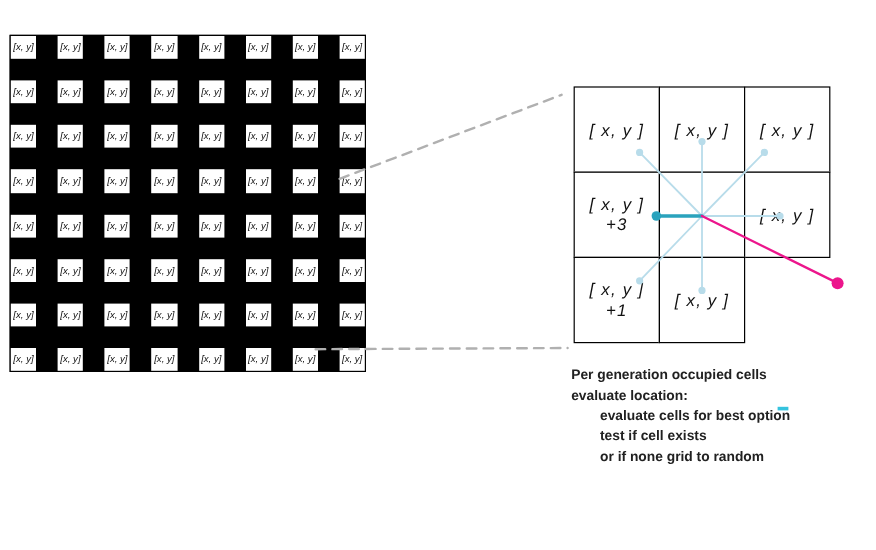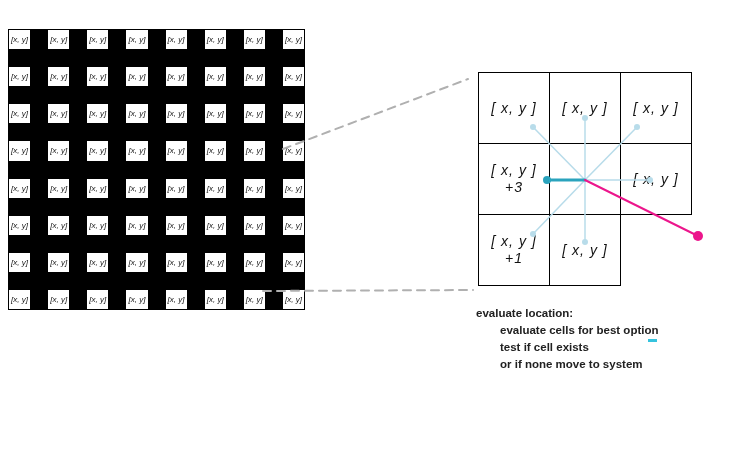--- a/index.html
+++ b/index.html
@@ -157,21 +157,22 @@
       <line x1="585" y1="180" x2="585" y2="242" stroke="#b8dcea" stroke-width="1.5" stroke-linecap="round"></line>
       <circle cx="585" cy="242" r="3" fill="#b8dcea"></circle>
       <line x1="585" y1="180" x2="547" y2="180" stroke="#2aa3bd" stroke-width="3" stroke-linecap="round"></line>
       <circle cx="547" cy="180" r="4" fill="#2aa3bd"></circle>
       <line x1="585" y1="180" x2="698" y2="236" stroke="#ec168c" stroke-width="2" stroke-linecap="round"></line>
       <circle cx="698" cy="236" r="5" fill="#ec168c"></circle>
     </svg>
 
 
   <div class="note" style="left:476px; top:305px;">
+    <div class="t">Per generation occupied cells</div>
     <div class="t">evaluate location:</div>
     <div class="indentR">evaluate cells for best option</div>
     <div class="indentR">test if cell exists</div>
-    <div class="indentR">or if none move to system</div>
+    <div class="indentR">or if none grid to random</div>
   </div>
 
   <div id="cyan-tick" class="cyan-tick" style="background: rgb(53, 195, 222);"></div>
 
 </div>
 
 </body></html>

